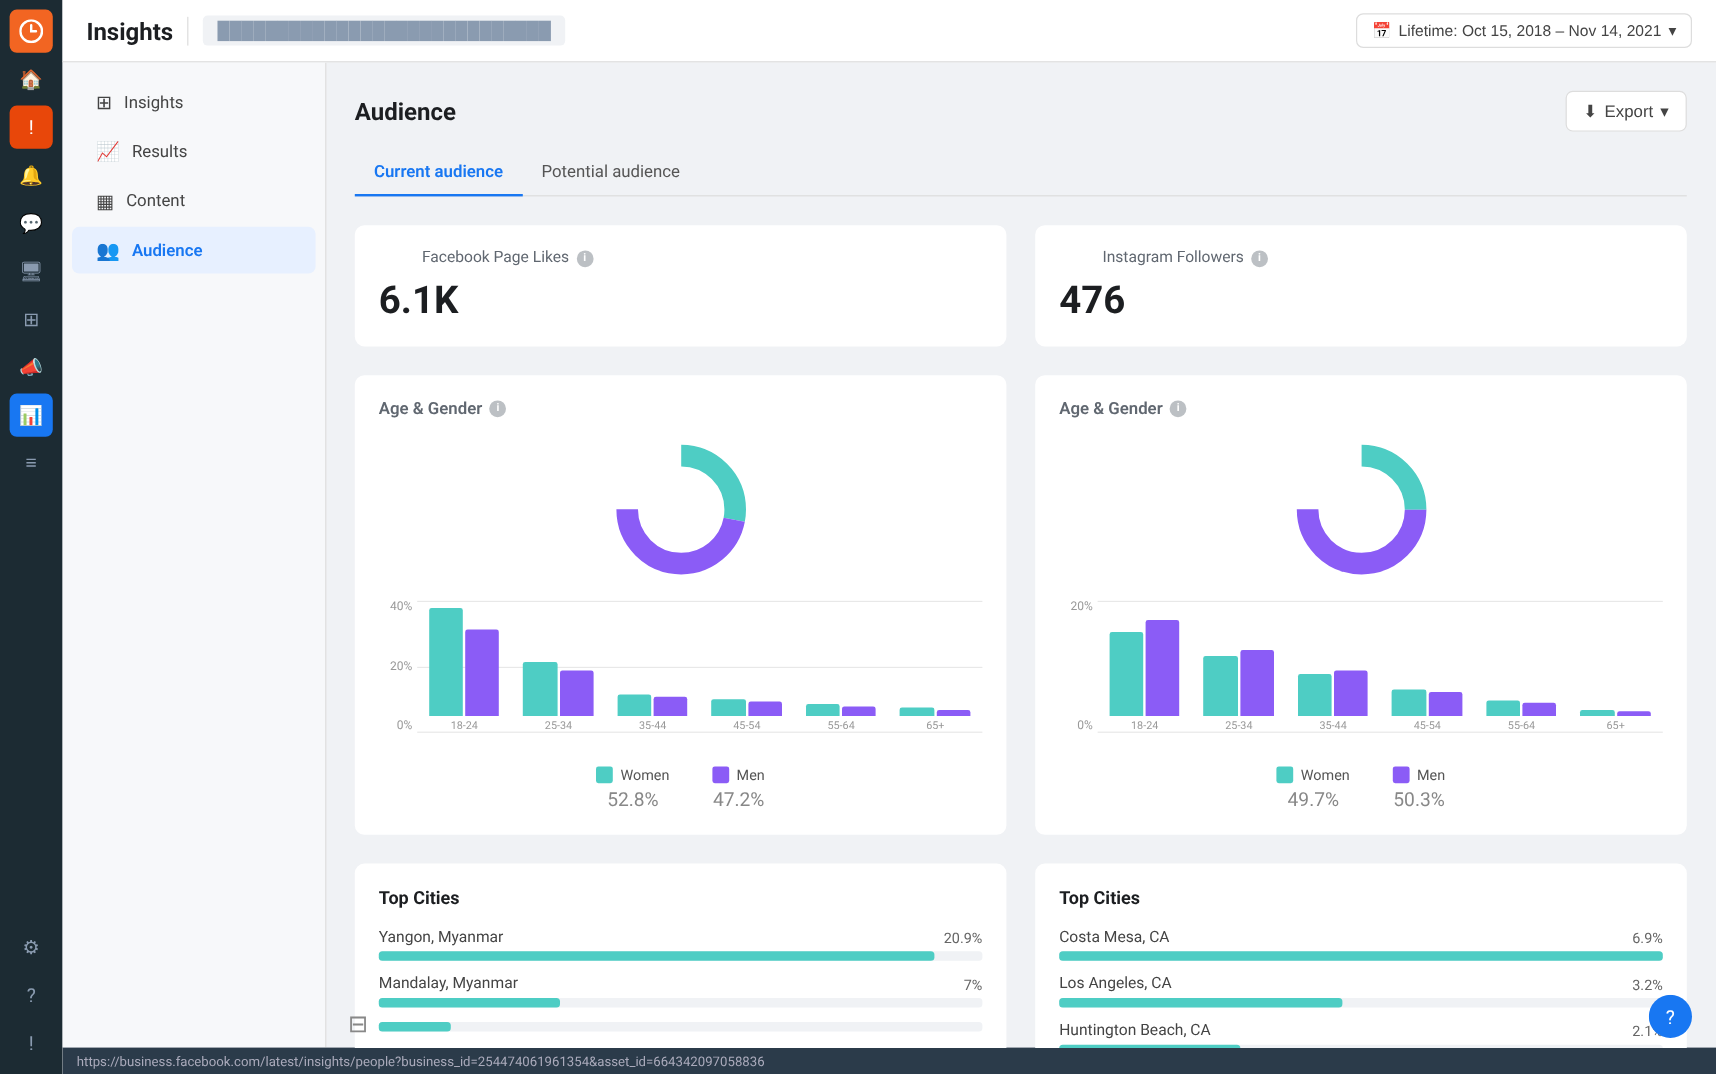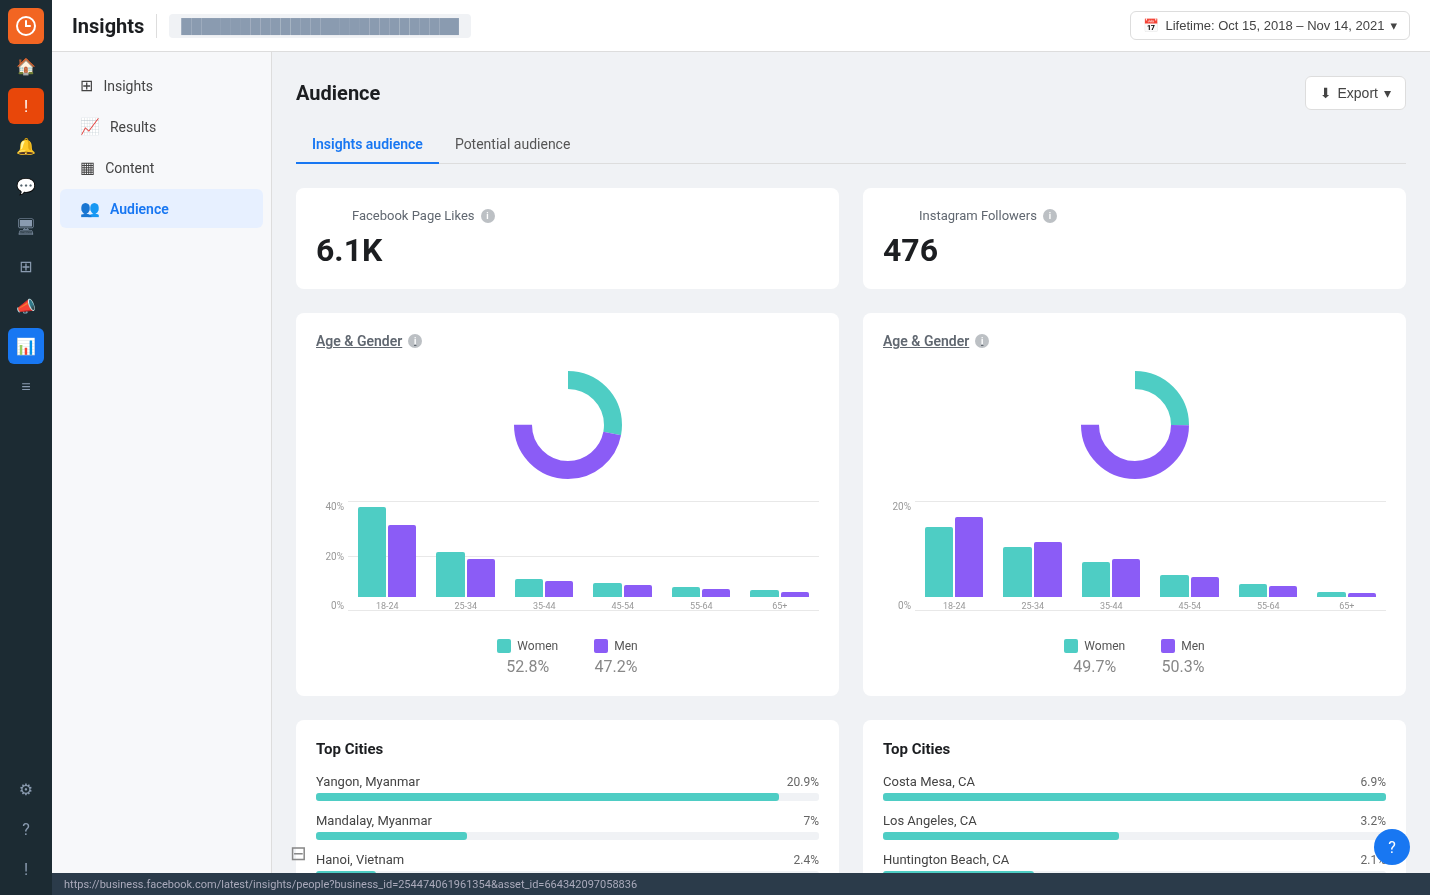--- a/index.html
+++ b/index.html
@@ -203,21 +203,21 @@
     .chart-card {
       background: white;
       border-radius: 8px;
       padding: 20px;
     }
     .chart-title {
       font-size: 14px;
       font-weight: 600;
       color: #606770;
       margin-bottom: 16px;
-      display: flex; align-items: center; gap: 6px; text-decoration: underline;
+      display: flex; align-items: center; gap: 6px;
     }
 
     
     .donut-container {
       display: flex;
       justify-content: center;
       margin-bottom: 16px;
     }
     .bar {
       border-radius: 2px 2px 0 0;
@@ -389,21 +389,21 @@
         <span class="audience-title">Audience</span>
         <button class="export-btn">
           <span>⬇</span>
           <span>Export</span>
           <span>▾</span>
         </button>
       </div>
 
       <div class="tabs">
         <div class="tab active">
-          <span>Insights audience</span>
+          <span>Current audience</span>
         </div>
         <div class="tab">
           <span>Potential audience</span>
         </div>
       </div>
 
       <div class="stats-row">
         <div class="stat-card">
           <div class="stat-label">
             <span>Facebook Page Likes</span>
@@ -629,24 +629,20 @@
             <div class="city-name">
               <span>Mandalay, Myanmar</span>
               <span class="city-pct">7%</span>
             </div>
             <div class="city-bar-track">
               <div class="city-bar-fill" style="width:30%;"></div>
             </div>
           </div>
 
           <div class="city-item">
-            <div class="city-name">
-              <span>Hanoi, Vietnam</span>
-              <span class="city-pct">2.4%</span>
-            </div>
             <div class="city-bar-track">
               <div class="city-bar-fill" style="width:12%;"></div>
             </div>
           </div>
 
         </div>
 
         <div class="cities-card">
           <div class="cities-title">Top Cities</div>
 

